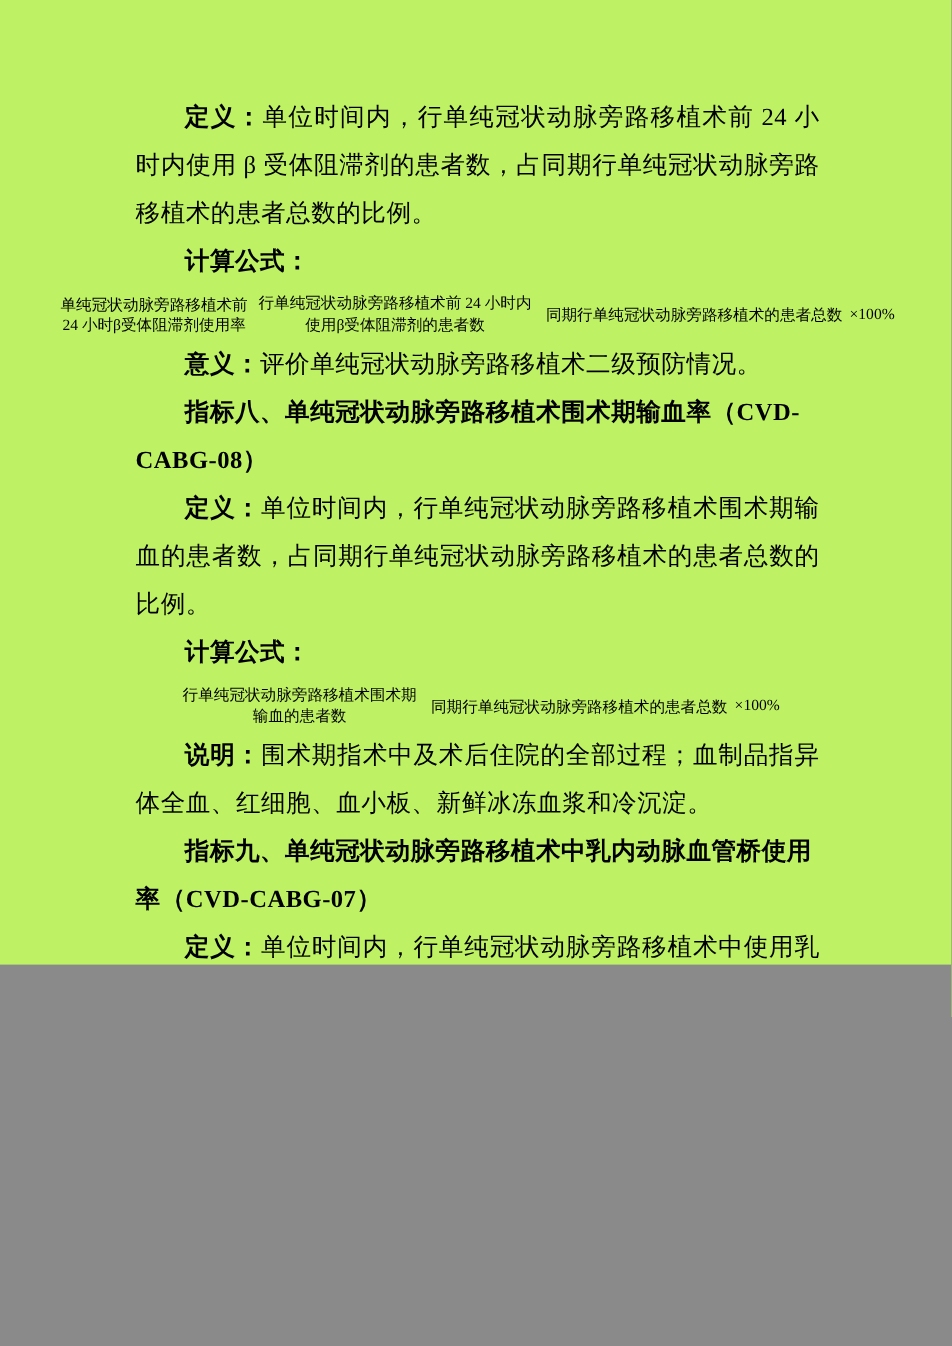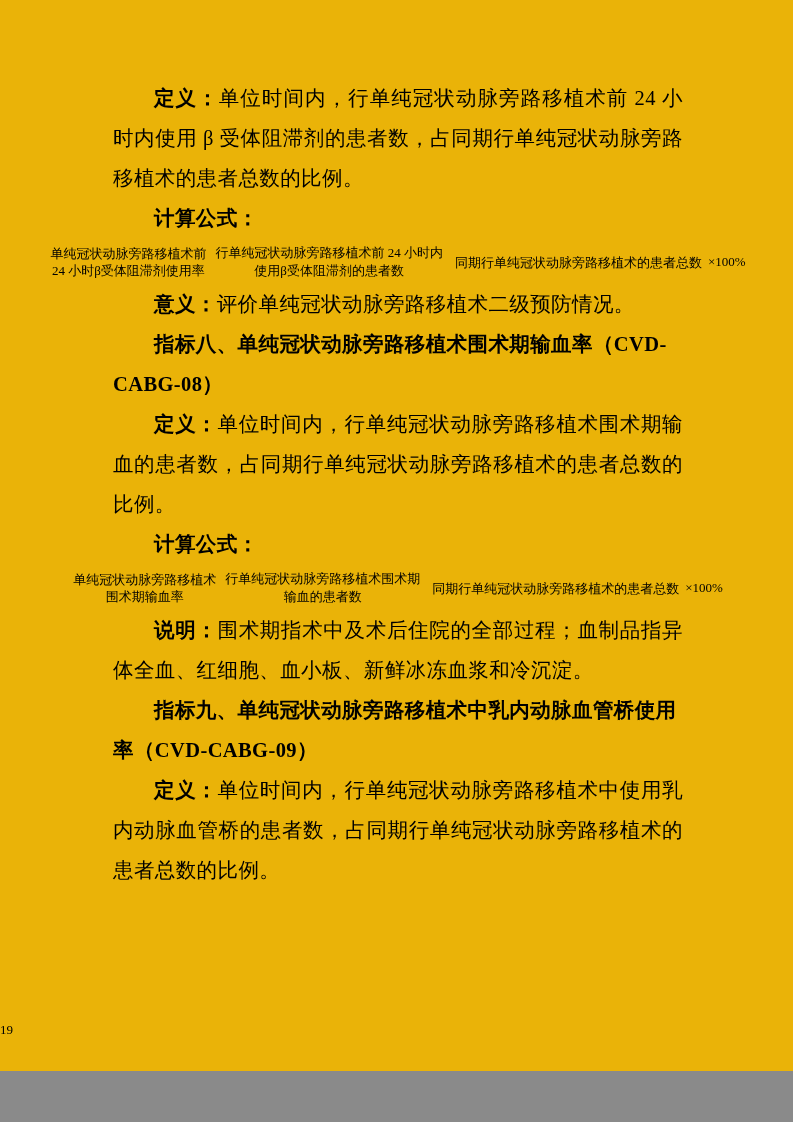--- a/index.html
+++ b/index.html
@@ -2,22 +2,22 @@
 <html><head>
 <meta charset="utf-8">
 <style>
   html, body {
     margin: 0;
     padding: 0;
     background: #8a8a8a;
   }
   .page {
     width: 793px;
-    height: 1071px;
-    background: #eab308;
+    height: 804px;
+    background: #bef264;
     position: relative;
     margin: 0 auto;
     overflow: hidden;
     font-family: "Liberation Serif", serif;
     color: #000000;
     box-sizing: border-box;
   }
   .content {
     position: absolute;
     left: 113px;
@@ -127,38 +127,34 @@
 
     <p class="body indent"><span class="lead">意义：</span><span>评价单纯冠状动脉旁路移植术二级预防情况。</span></p>
 
     <h3 class="heading">指标八、单纯冠状动脉旁路移植术围术期输血率（CVD-CABG-08）</h3>
 
     <p class="body indent"><span class="lead">定义：</span><span>单位时间内，行单纯冠状动脉旁路移植术围术期输血的患者数，占同期行单纯冠状动脉旁路移植术的患者总数的比例。</span></p>
 
     <p class="body indent"><span class="lead">计算公式：</span></p>
 
     <div class="formula">
-      <div class="lhs">
-        <span class="l1">单纯冠状动脉旁路移植术</span><br>
-        <span class="l2">围术期输血率</span>
-      </div>
       <div class="frac">
         <div class="num">
           <span>行单纯冠状动脉旁路移植术围术期</span>
           <span class="l2">输血的患者数</span>
         </div>
         <div class="bar"></div>
         <div class="den">同期行单纯冠状动脉旁路移植术的患者总数</div>
       </div>
       <div class="rhs">×100%</div>
     </div>
 
 
     <p class="body indent"><span class="lead">说明：</span><span>围术期指术中及术后住院的全部过程；血制品指异体全血、红细胞、血小板、新鲜冰冻血浆和冷沉淀。</span></p>
 
-    <h3 class="heading">指标九、单纯冠状动脉旁路移植术中乳内动脉血管桥使用率（CVD-CABG-09）</h3>
+    <h3 class="heading">指标九、单纯冠状动脉旁路移植术中乳内动脉血管桥使用率（CVD-CABG-07）</h3>
 
     <p class="body indent"><span class="lead">定义：</span><span>单位时间内，行单纯冠状动脉旁路移植术中使用乳内动脉血管桥的患者数，占同期行单纯冠状动脉旁路移植术的患者总数的比例。</span></p>
 
   </div>
 
   <div class="page-number">19</div>
 </div>
 
 </body></html>

